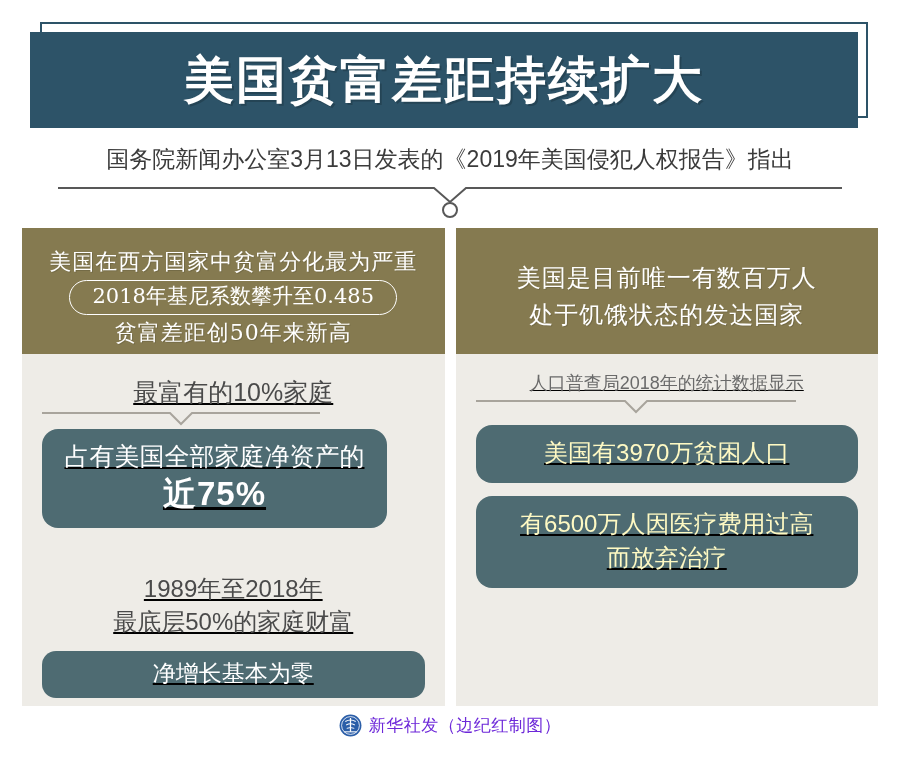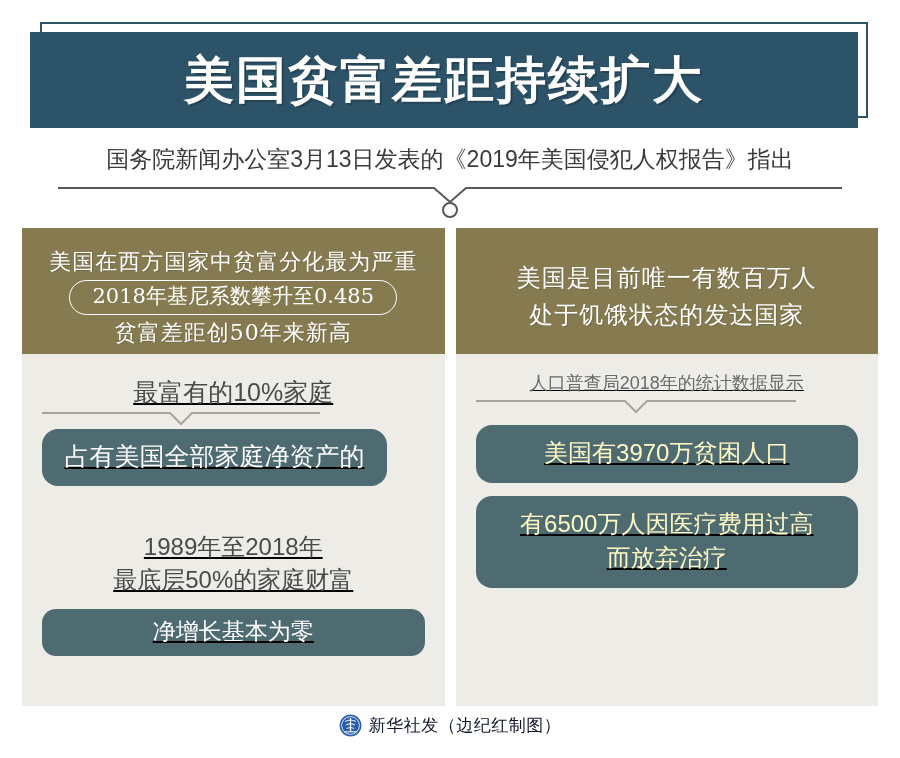--- a/index.html
+++ b/index.html
@@ -200,21 +200,21 @@
     align-items: center;
     justify-content: center;
     gap: 7px;
   }
   .xinhua-logo {
     width: 23px; height: 23px;
     flex: 0 0 auto;
   }
   .footer-text {
     font-size: 17px;
-    color: #0f172a;
+    color: #6d28d9;
     letter-spacing: 0.5px;
     white-space: nowrap;
   }
 </style>
 </head>
 <body>
 
 <div class="page">
 
   <div class="title-wrap">
@@ -242,20 +242,21 @@
       </div>
 
       <div class="col-body left">
         <div class="caption">最富有的10%家庭</div>
         <svg class="connector narrow" viewBox="0 0 278 16" preserveAspectRatio="none">
           <path d="M0,2 L128,2 L139,13 L150,2 L278,2" fill="none" stroke="#a8a49c" stroke-width="2"></path>
         </svg>
 
         <div class="bubble left-bubble-main">
           <span class="l1">占有美国全部家庭净资产的</span>
+          <span class="l2">近75%</span>
         </div>
 
         <div class="left-stats">
           <div class="caption">1989年至2018年</div>
           <div class="caption">最底层50%的家庭财富</div>
           <div class="bubble-sm zero-bubble">净增长基本为零</div>
         </div>
       </div>
     </div>
 

